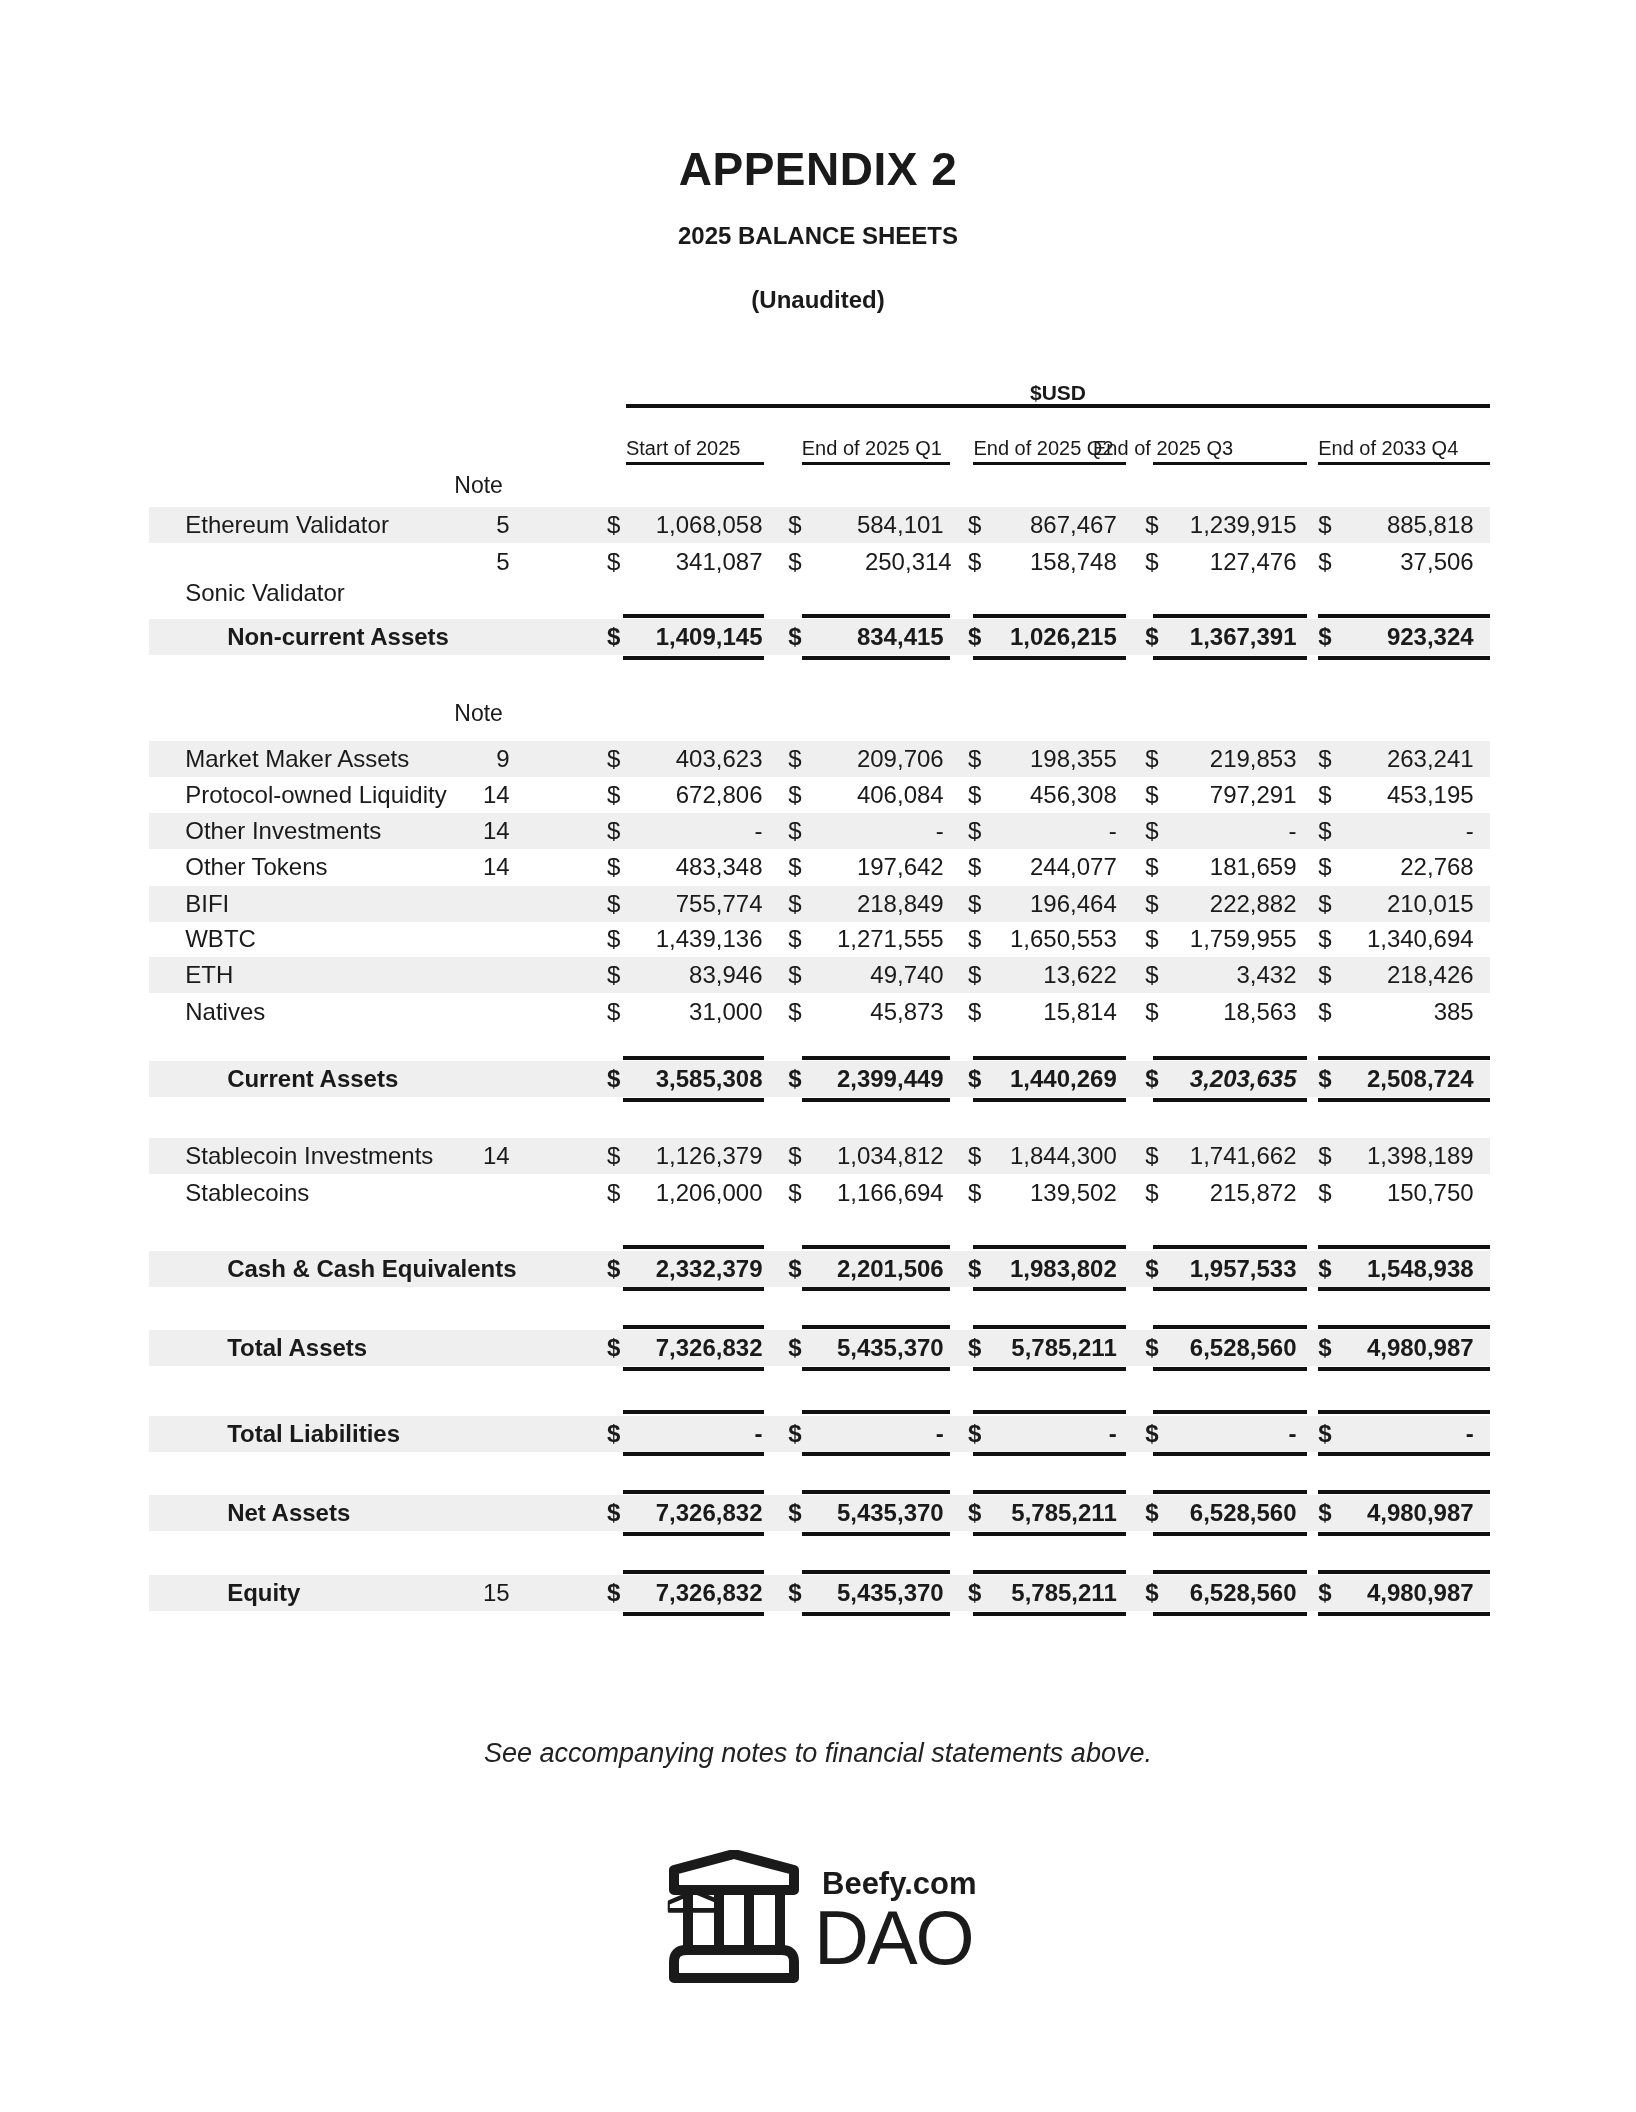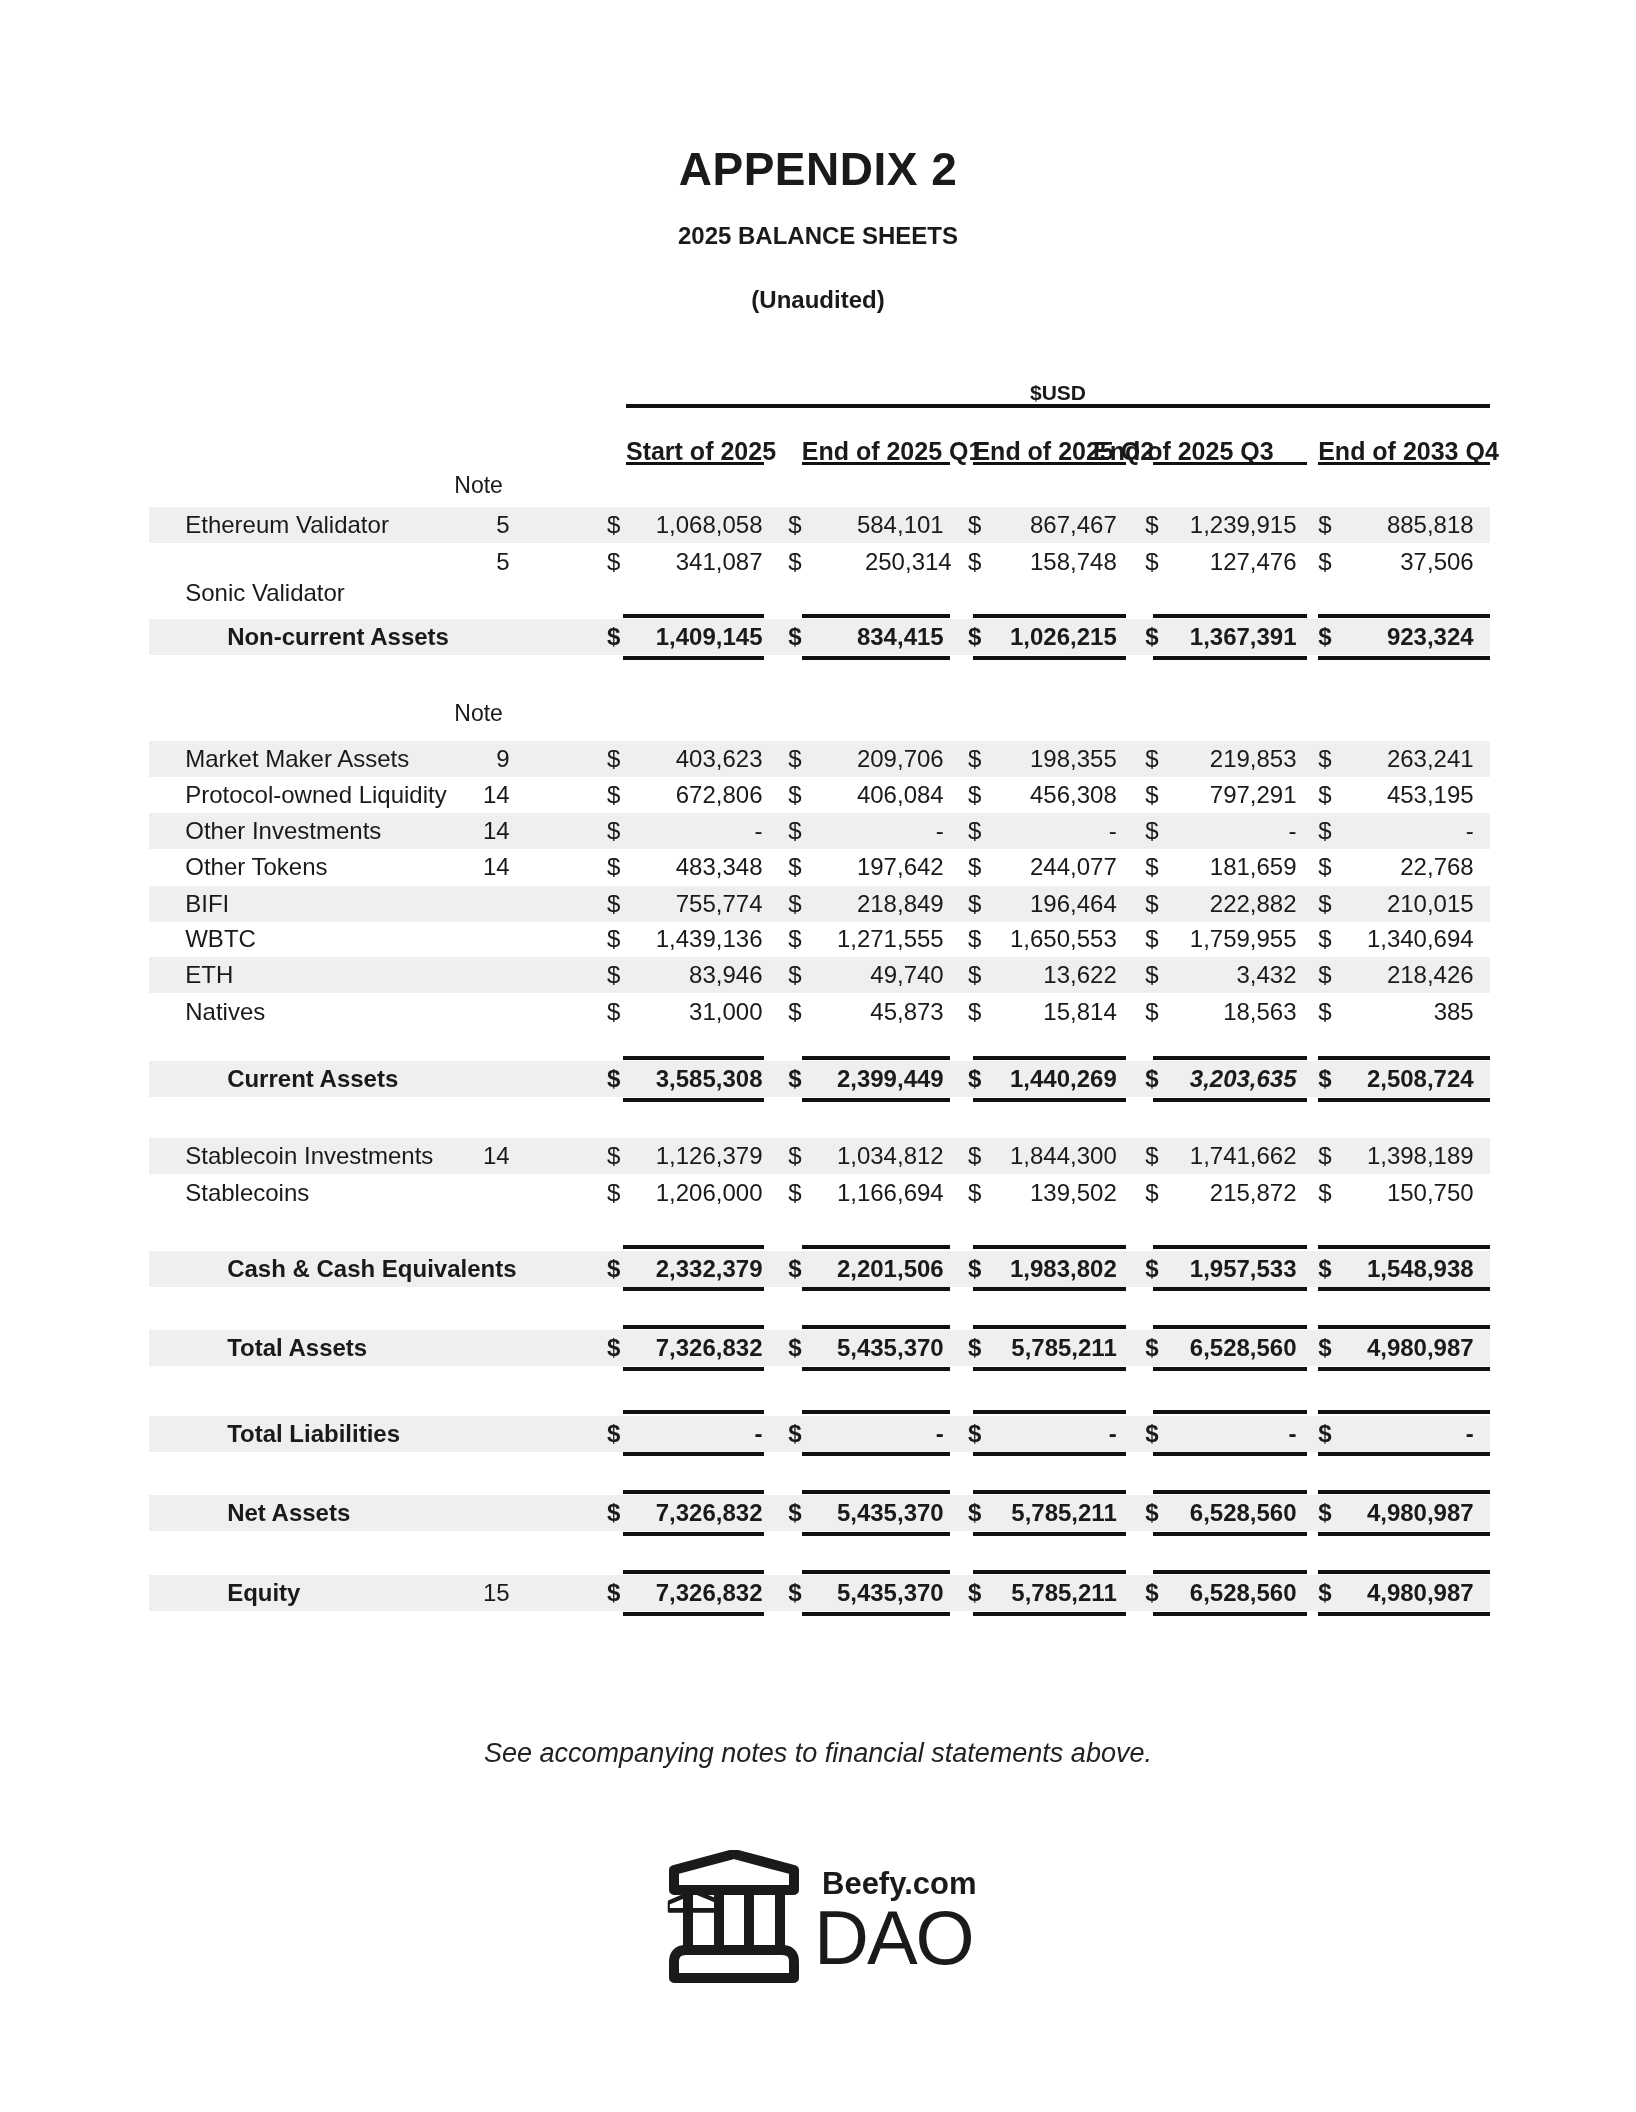--- a/index.html
+++ b/index.html
@@ -4,21 +4,21 @@
 <style>
   html, body { margin:0; padding:0; background:#ffffff; }
   body { width:1636px; height:2112px; position:relative; overflow:hidden;
          font-family:"Liberation Sans", "DejaVu Sans", sans-serif; color:#1a1a1a; }
   .abs { position:absolute; }
   .title { left:0; width:1636px; text-align:center; top:142px; font-size:46px; font-weight:bold; letter-spacing:0.5px; }
   .subtitle { left:0; width:1636px; text-align:center; top:222px; font-size:24px; font-weight:bold; }
   .unaudited { left:0; width:1636px; text-align:center; top:286px; font-size:24px; font-weight:bold; }
   .currency { left:626px; width:864px; text-align:center; top:381px; font-size:21px; font-weight:bold; }
   .currency-line { left:626px; width:864px; top:404px; height:4px; background:#111; }
-  .colhead { top:437px; font-size:25px; font-weight:bold; text-align:center; white-space:nowrap; }
+  .colhead { top:437px; font-size:20px; font-weight:normal; text-align:left; white-space:nowrap; }
   .colhead-line { top:462px; height:3px; background:#111; }
   .note-head { font-size:23px; top:0; }
   .band { left:149px; width:1341px; height:36px; background:#efefef; }
   .row-label { font-size:24px; white-space:nowrap; }
   .row-label.bold { font-weight:bold; }
   .note { font-size:24px; text-align:right; width:60px; }
   .dollar { font-size:24px; }
   .dollar.bold, .val.bold { font-weight:bold; }
   .val { font-size:24px; text-align:right; white-space:nowrap; }
   .rule { height:4px; background:#111; }

